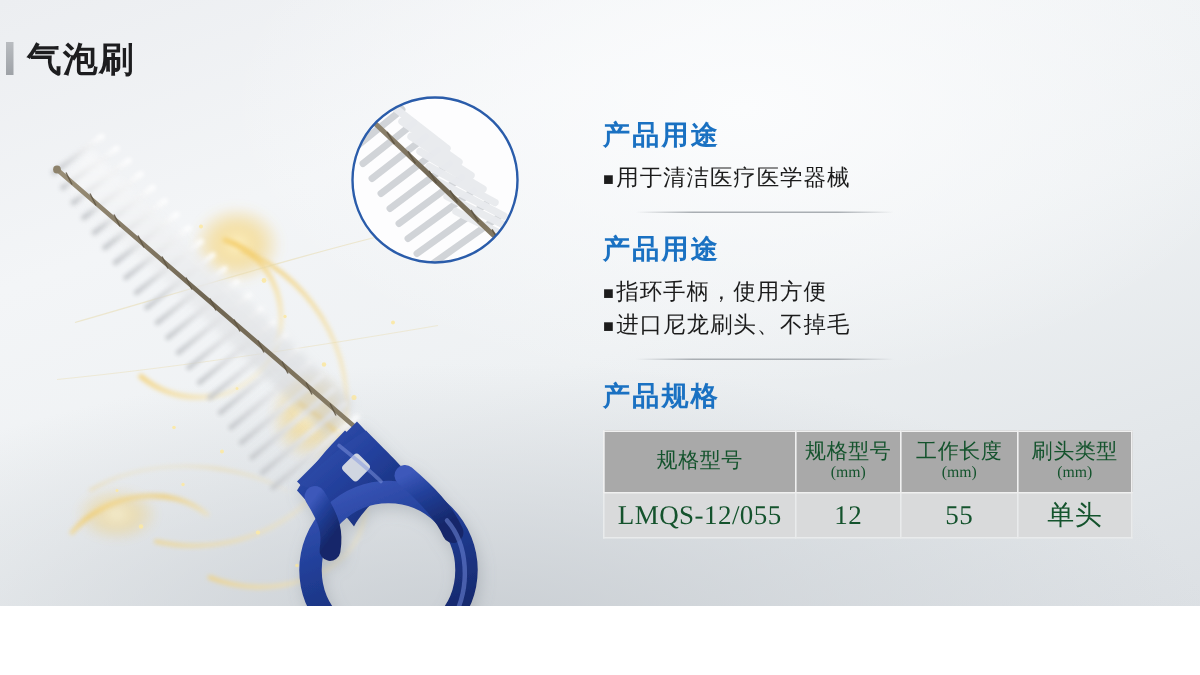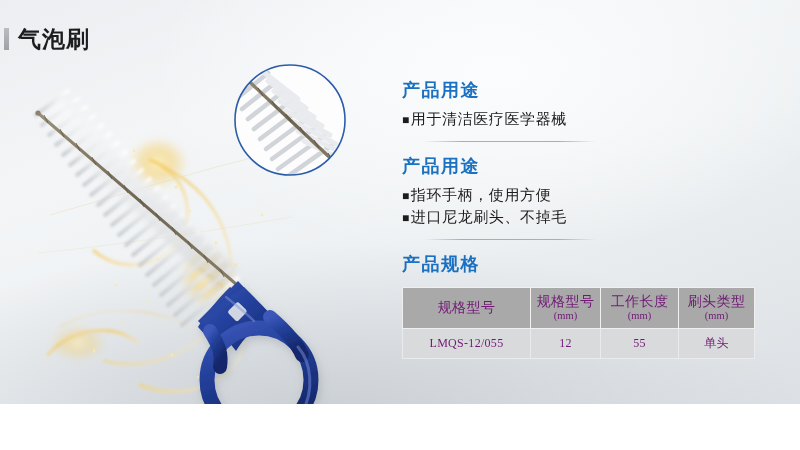--- a/index.html
+++ b/index.html
@@ -49,30 +49,30 @@
     background:linear-gradient(90deg, rgba(160,165,170,0) 0%, #a9aeb3 22%, #a9aeb3 78%, rgba(160,165,170,0) 100%);
   }
 
   
   #spec-table {
     margin-top:11px; border-collapse:collapse; width:352px;
     table-layout:fixed; border:1px solid #c4c7ca;
   }
   #spec-table th, #spec-table td {
     border:1px solid #e9ebec; text-align:center;
-    font-family:"Liberation Serif", serif; color:#701a75;
+    font-family:"Liberation Serif", serif; color:#14532d;
   }
   #spec-table thead th {
     background:#a9a9a9; height:41px; font-weight:400;
     font-size:14px; line-height:1.05; letter-spacing:.4px;
     border-color:#f0f0f0;
   }
   #spec-table thead th .unit { display:block; font-size:10.5px; letter-spacing:0; }
   #spec-table tbody td {
-    background:#d9dadb; height:30px; font-size:12px; letter-spacing:.3px;
+    background:#d9dadb; height:30px; font-size:18px; letter-spacing:.3px;
   }
   #spec-table col.c0 { width:128px; }
   #spec-table col.c1 { width:70px; }
   #spec-table col.c2 { width:78px; }
   #spec-table col.c3 { width:76px; }
 </style>
 </head>
 <body>
 
 <div id="slide">

